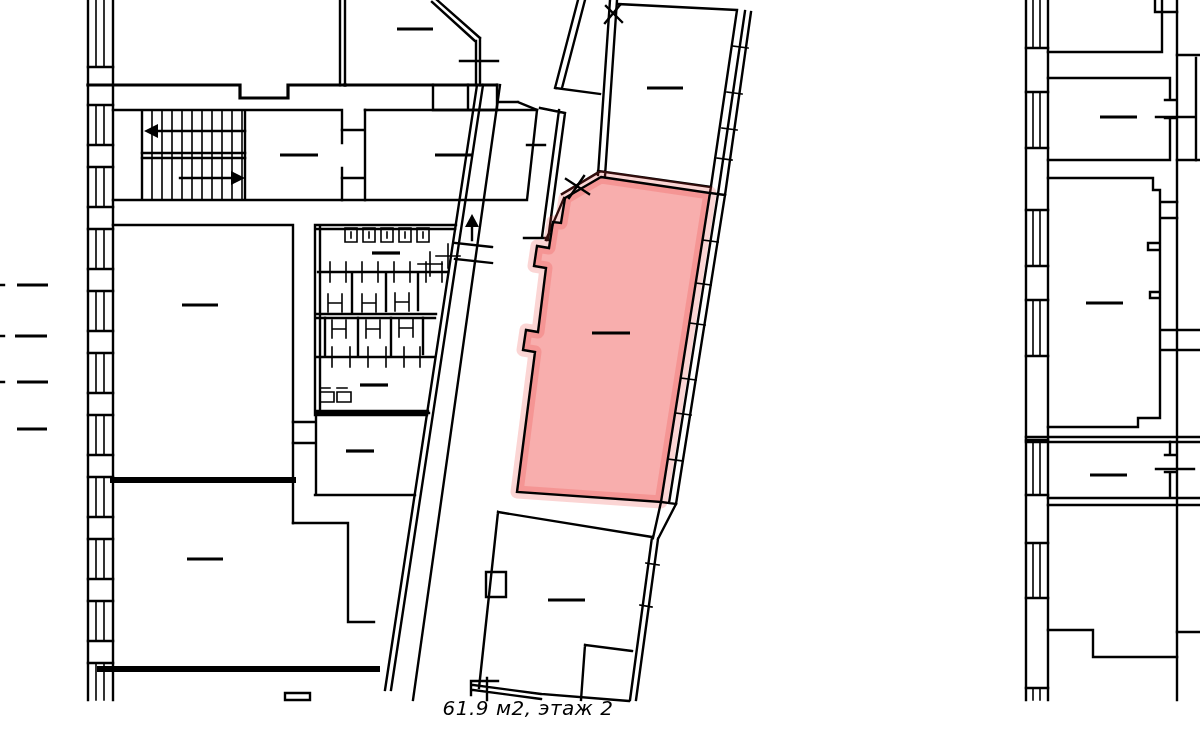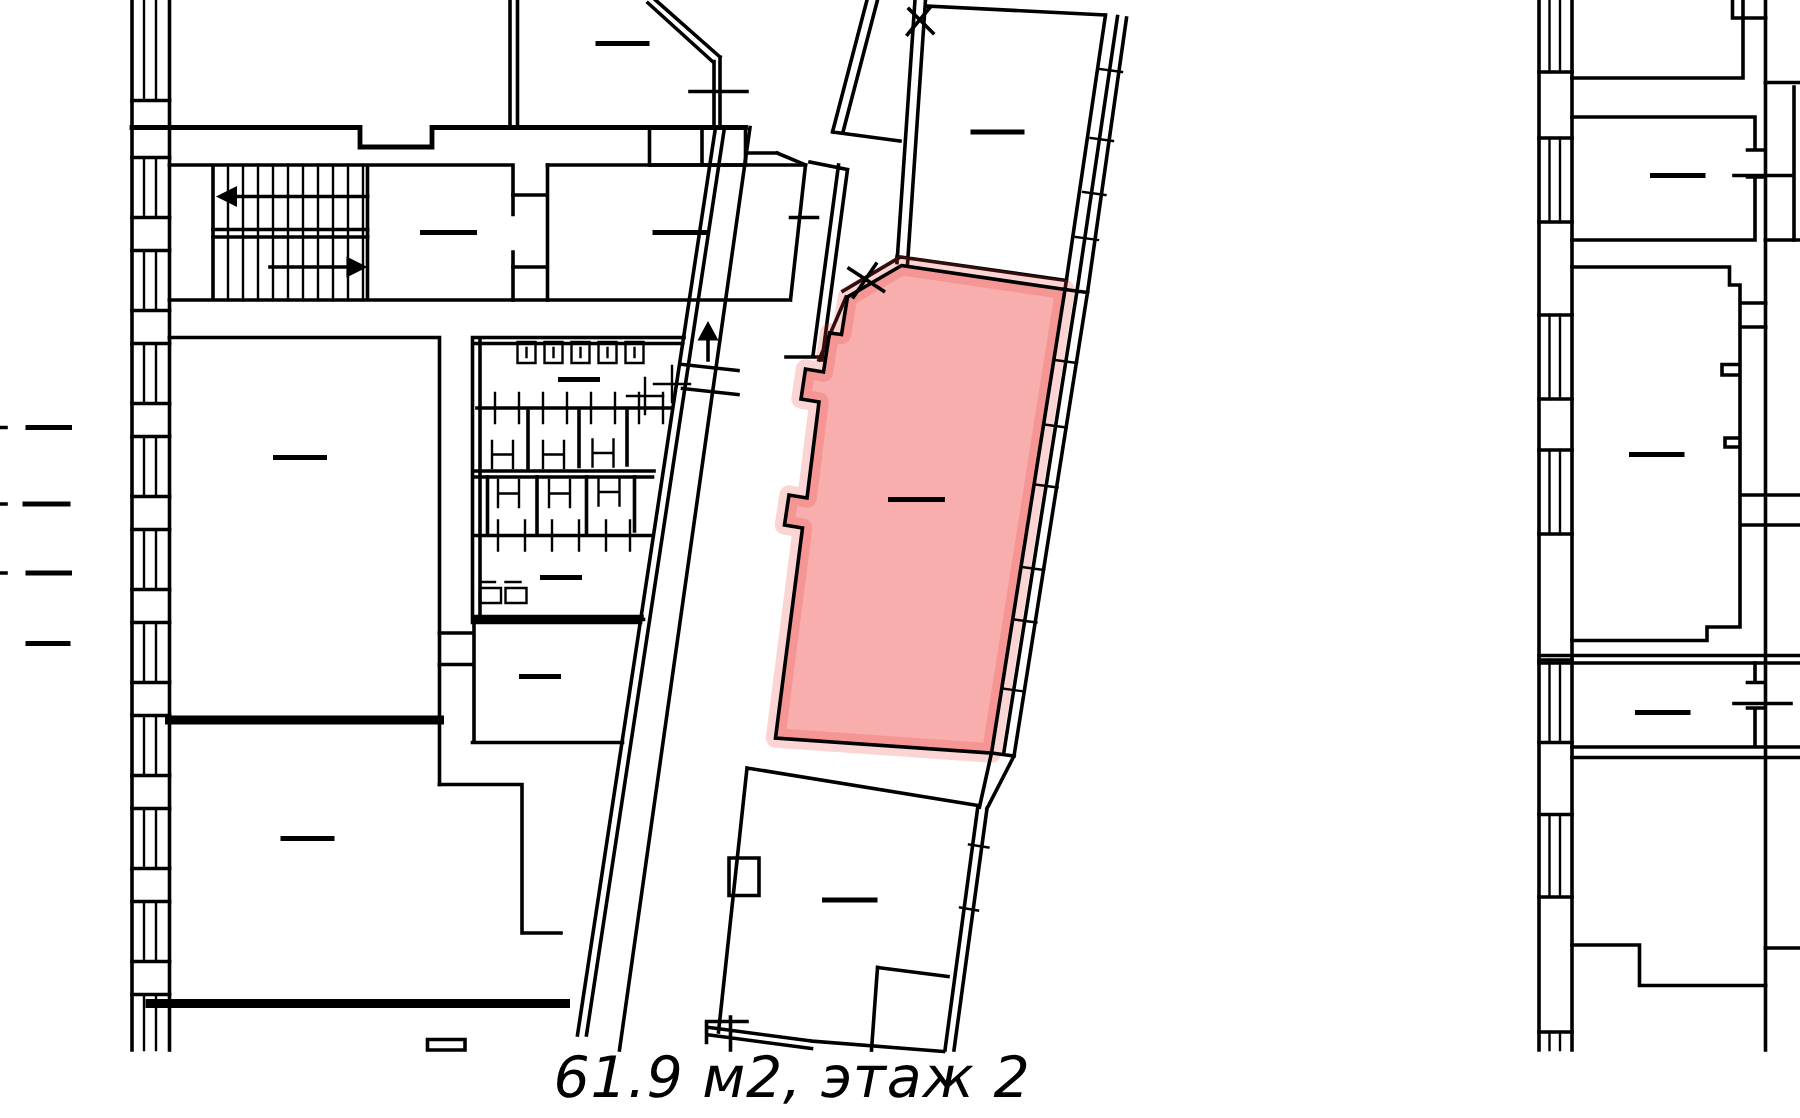--- a/index.html
+++ b/index.html
@@ -9,21 +9,21 @@
   
   .w2{stroke:#000;stroke-width:2.4;fill:none;stroke-linecap:square;}
   .w3{stroke:#000;stroke-width:3.2;fill:none;stroke-linecap:square;}
   .w1{stroke:#000;stroke-width:1.6;fill:none;stroke-linecap:square;}
   .w6{stroke:#000;stroke-width:6;fill:none;stroke-linecap:square;}
   .dash{stroke:#000;stroke-width:3.2;fill:none;stroke-linecap:butt;}
   .arr{fill:#000;stroke:none;}
   .hl-fill{fill:var(--hl,#ee3f3b);fill-opacity:.42;stroke:var(--hl,#ee3f3b);
            stroke-opacity:.22;stroke-width:13;stroke-linejoin:round;}
   .caption{position:absolute;left:0;top:696px;width:1056px;text-align:center;
-           font-style:italic;font-size:38px;color:#000;letter-spacing:.5px;}
+           font-style:italic;font-size:20px;color:#000;letter-spacing:.5px;}
 </style>
 </head>
 <body>
 
 <div class="viewer">
 <svg width="1200" height="745" viewBox="0 0 1200 745">
 
   <g>
     <path class="dash" d="M17,285 H48 M15,336 H47 M17,382 H48 M17,429 H47"></path>
     <path class="w2" d="M0,285 H4 M0,336 H4 M0,382 H4"></path>

